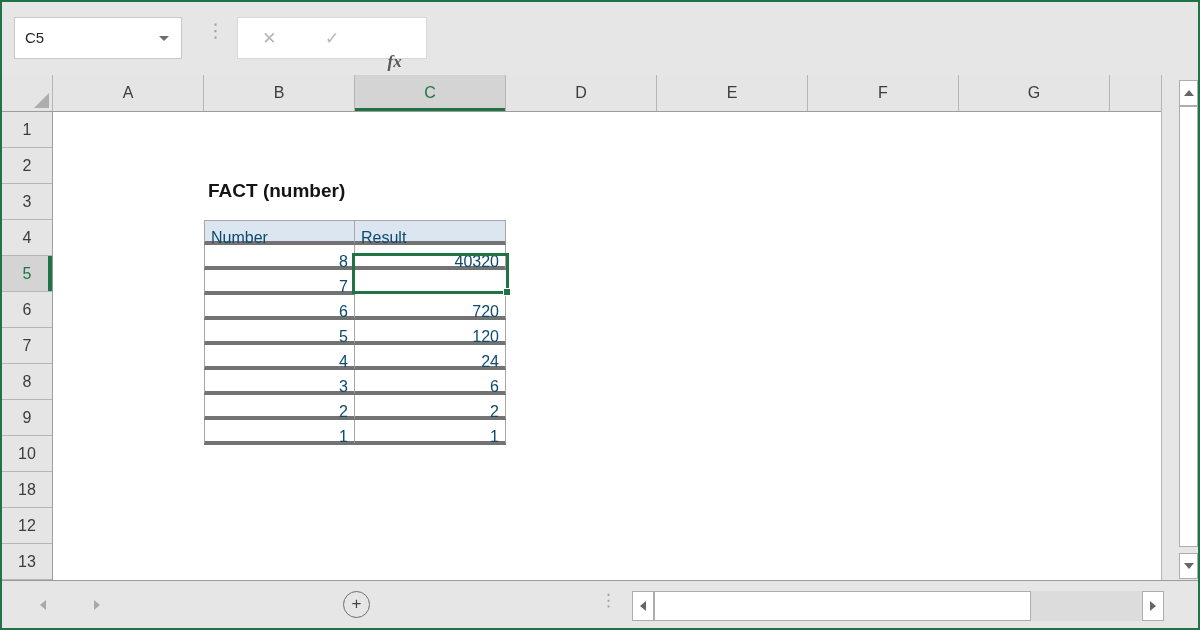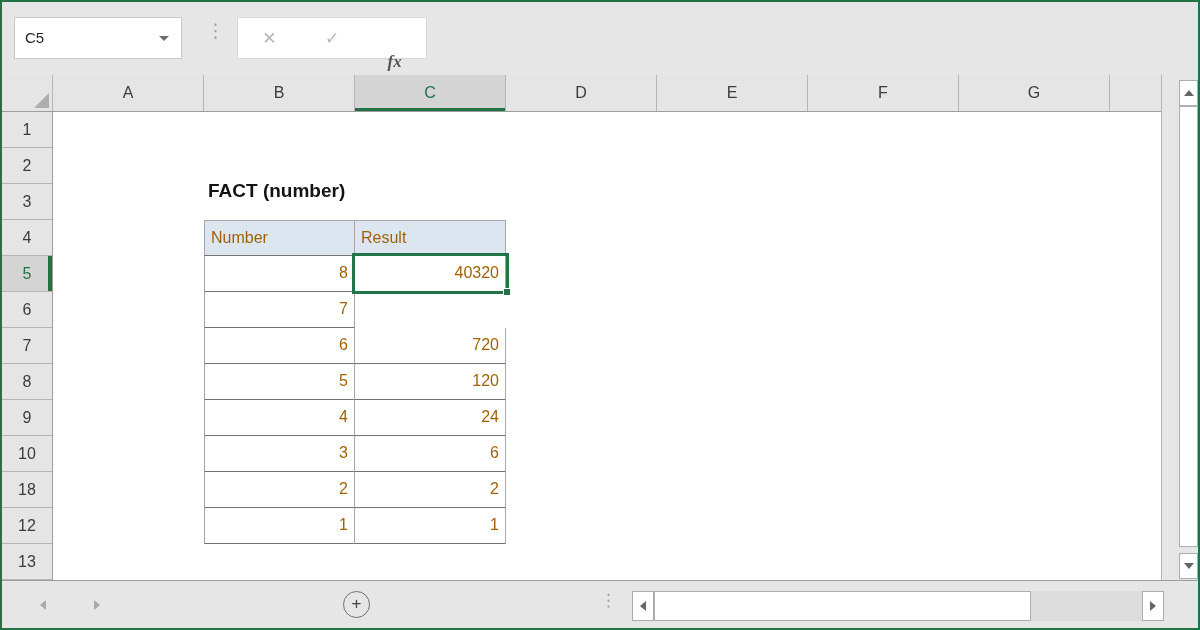--- a/index.html
+++ b/index.html
@@ -54,22 +54,22 @@
              background:#e5e5e5; border-right:1px solid #9c9c9c; }
   .rowh { width:50px; height:36px; text-align:center; line-height:36px;
           font-size:16px; color:#3c3c3c; border-bottom:1px solid #b5b5b5; }
   .rowh.sel { background:#d4d4d4; color:#217346; box-shadow:inset -4px 0 0 #217346; }
 
   
   .sheet-title { position:absolute; left:206px; top:146px; height:36px; line-height:36px;
                  font-size:19px; font-weight:bold; color:#141414;margin-top:25px; }
   .dtable { position:absolute; left:202px; top:218px; width:303px; }
   .trow { display:flex; }
-  .tcell { width:151px; height:36px; line-height:34px; font-size:16px; color:#a16207;
-           background:#fff; border-right:1px solid #a6a6a6; border-bottom:1px solid #737373; }
+  .tcell { width:151px; height:25px; line-height:34px; font-size:16px; color:#0c4a6e;
+           background:#fff; border-right:1px solid #a6a6a6; border-bottom:4px solid #737373; }
   .trow .tcell:first-child { border-left:1px solid #a6a6a6; }
   .trow.first .tcell { border-top:1px solid #a6a6a6; }
   .tcell.th { background:#dce6f1; text-align:left; padding-left:6px; }
   .tcell.num { text-align:right; padding-right:6px; }
 
   .selbox { position:absolute; left:350px; top:251px; width:157px; height:41px;
             border:3px solid #217346; pointer-events:none; }
   .handle { position:absolute; right:-5px; bottom:-5px; width:8px; height:8px;
             background:#217346; border:1px solid #fff; }
 

